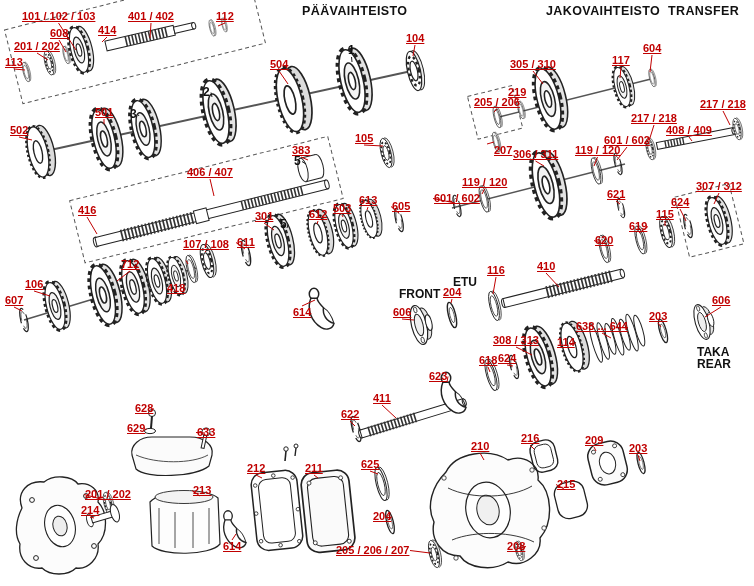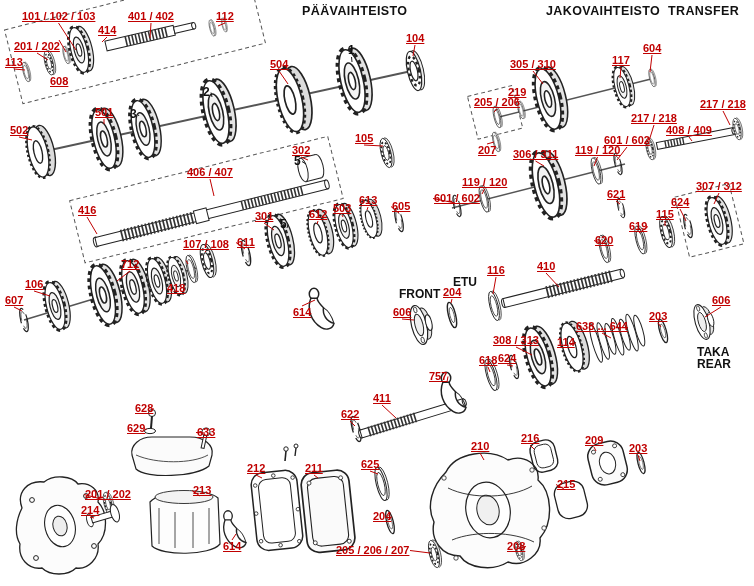--- a/index.html
+++ b/index.html
@@ -406,42 +406,42 @@
       <line x1="211" y1="92.5" x2="212" y2="97" stroke="#1a1a1a" stroke-width="1"></line>
       <line x1="138" y1="114.5" x2="139" y2="116" stroke="#1a1a1a" stroke-width="1"></line>
       <line x1="302" y1="161.5" x2="306" y2="164" stroke="#1a1a1a" stroke-width="1"></line>
       <line x1="288" y1="224.5" x2="287" y2="228" stroke="#1a1a1a" stroke-width="1"></line>
     </svg>
 
   <div class="label-layer">
       <div class="lbl" style="left: 22px; top: 10px;">101 / 102 / 103</div>
       <div class="lbl" style="left: 128px; top: 10px;">401 / 402</div>
       <div class="lbl" style="left: 216px; top: 10px;">112</div>
-      <div class="lbl" style="left: 50px; top: 27px; margin-top: 48px;">608</div>
+      <div class="lbl" style="left: 50px; top: 27px;">608</div>
       <div class="lbl" style="left: 98px; top: 24px;">414</div>
       <div class="lbl" style="left: 14px; top: 40px;">201 / 202</div>
       <div class="lbl" style="left: 406px; top: 32px;">104</div>
       <div class="lbl" style="left: 5px; top: 56px;">113</div>
       <div class="lbl" style="left: 270px; top: 58px;">504</div>
       <div class="lbl" style="left: 643px; top: 42px;">604</div>
       <div class="lbl" style="left: 612px; top: 54px;">117</div>
       <div class="lbl" style="left: 510px; top: 58px;">305 / 310</div>
       <div class="lbl" style="left: 508px; top: 86px;">219</div>
       <div class="lbl" style="left: 700px; top: 98px;">217 / 218</div>
       <div class="lbl" style="left: 474px; top: 96px;">205 / 206</div>
       <div class="lbl" style="left: 95px; top: 106px;">501</div>
       <div class="lbl" style="left: 10px; top: 124px;">502</div>
       <div class="lbl" style="left: 631px; top: 112px;">217 / 218</div>
       <div class="lbl" style="left: 666px; top: 124px;">408 / 409</div>
       <div class="lbl" style="left: 604px; top: 134px;">601 / 602</div>
-      <div class="lbl" style="left: 478px; top: 144px;">207</div>
+      <div class="lbl" style="left: 494px; top: 144px;">207</div>
       <div class="lbl" style="left: 513px; top: 148px;">306 / 311</div>
       <div class="lbl" style="left: 575px; top: 144px;">119 / 120</div>
       <div class="lbl" style="left: 355px; top: 132px;">105</div>
-      <div class="lbl" style="left: 292px; top: 144px;">302</div>
+      <div class="lbl" style="left: 292px; top: 144px;">383</div>
       <div class="lbl" style="left: 187px; top: 166px;">406 / 407</div>
       <div class="lbl" style="left: 462px; top: 176px;">119 / 120</div>
       <div class="lbl" style="left: 434px; top: 192px;">601 / 602</div>
       <div class="lbl" style="left: 607px; top: 188px;">621</div>
       <div class="lbl" style="left: 696px; top: 180px;">307 / 312</div>
       <div class="lbl" style="left: 671px; top: 196px;">624</div>
       <div class="lbl" style="left: 78px; top: 204px;">416</div>
       <div class="lbl" style="left: 255px; top: 210px;">301</div>
       <div class="lbl" style="left: 309px; top: 208px;">612</div>
       <div class="lbl" style="left: 333px; top: 202px;">503</div>
@@ -461,21 +461,21 @@
       <div class="lbl" style="left: 5px; top: 294px;">607</div>
       <div class="lbl" style="left: 393px; top: 306px;">606</div>
       <div class="lbl" style="left: 576px; top: 320px;">638 ... 644</div>
       <div class="lbl" style="left: 649px; top: 310px;">203</div>
       <div class="lbl" style="left: 712px; top: 294px;">606</div>
       <div class="lbl" style="left: 293px; top: 306px;">614</div>
       <div class="lbl" style="left: 493px; top: 334px;">308 / 313</div>
       <div class="lbl" style="left: 557px; top: 336px;">114</div>
       <div class="lbl" style="left: 498px; top: 352px;">624</div>
       <div class="lbl" style="left: 479px; top: 354px;">618</div>
-      <div class="lbl" style="left: 429px; top: 370px;">757</div>
+      <div class="lbl" style="left: 429px; top: 370px;">623</div>
       <div class="lbl" style="left: 373px; top: 392px;">411</div>
       <div class="lbl" style="left: 135px; top: 402px;">628</div>
       <div class="lbl" style="left: 341px; top: 408px;">622</div>
       <div class="lbl" style="left: 127px; top: 422px;">629</div>
       <div class="lbl" style="left: 197px; top: 426px;">633</div>
       <div class="lbl" style="left: 471px; top: 440px;">210</div>
       <div class="lbl" style="left: 521px; top: 432px;">216</div>
       <div class="lbl" style="left: 585px; top: 434px;">209</div>
       <div class="lbl" style="left: 629px; top: 442px;">203</div>
       <div class="lbl" style="left: 361px; top: 458px;">625</div>

